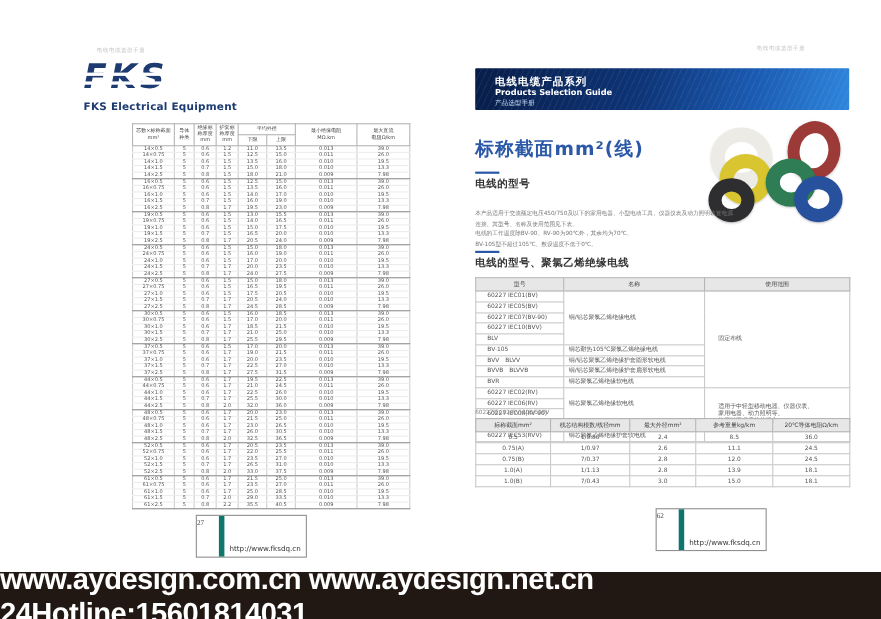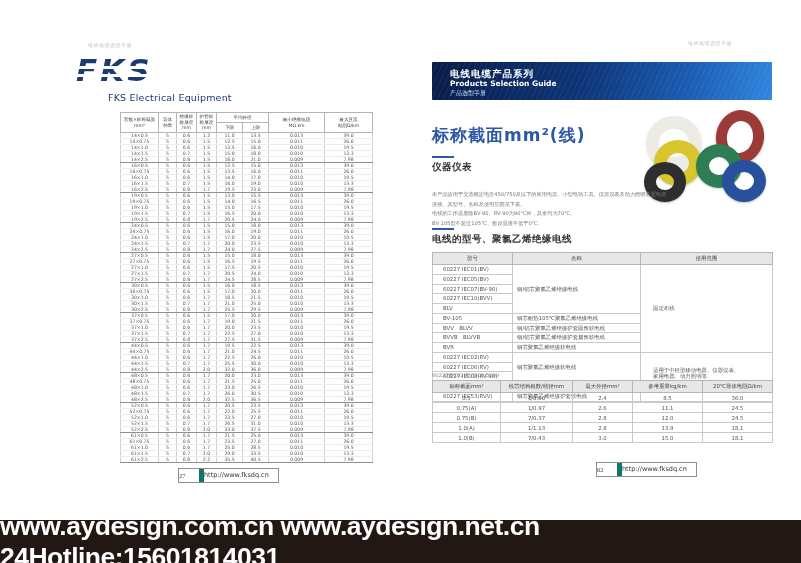--- a/index.html
+++ b/index.html
@@ -6,38 +6,38 @@
   body{width:801px;height:563px;position:relative;background:#ffffff;
        font-family:"DejaVu Sans","Liberation Sans",sans-serif;overflow:hidden;}
   .abs{position:absolute;}
 
   
   .run-head{font-size:5px;color:#c3c3c3;letter-spacing:.5px;}
 
   
   .logo-text{font-size:31px;font-weight:900;color:#1d3b70;letter-spacing:3px;line-height:30px;}
   .logo-stripe{position:absolute;background:#fff;height:2.5px;width:86px;left:0;}
-  .logo-sub{font-size:9.5px;font-weight:normal;color:#1d3b70;letter-spacing:.2px;margin-left:32px;}
+  .logo-sub{font-size:9.5px;font-weight:bold;color:#1d3b70;letter-spacing:.2px;}
 
   
   table{border-collapse:collapse;table-layout:fixed;}
   .spec-table{width:252px;font-size:4.6px;color:#555;}
   .spec-table th{font-weight:normal;color:#444;border:1px solid #b5b5b5;
                  white-space:pre-line;padding:1px 0;line-height:1.25;text-align:center;background:#fff;}
   .spec-table thead{border-bottom:1px solid #777;}
   .spec-table td{border-right:1px solid #cfcfcf;border-left:1px solid #cfcfcf;
                  border-bottom:1px solid #ededed;text-align:center;padding:0;height:5px;line-height:5px;}
   .spec-table tr.group-end td{border-bottom:1px solid #8f8f8f;}
   .spec-table{border:1px solid #9a9a9a;}
 
   
   .foot-box{display:flex;border:1px solid #8f8f8f;background:#fff;}
   .foot-no{width:20px;text-align:left;border-right:5px solid #0f766e;font-size:6.5px;
            line-height:13px;color:#444;font-family:Liberation Serif, serif;}
-  .foot-url{width:74px;text-align:left;font-size:6.5px;line-height:13px;color:#333;}
+  .foot-url{width:74px;text-align:center;font-size:6.5px;line-height:13px;color:#333;margin-top:24px;}
 
   
   .banner{background:linear-gradient(100deg,#081d49 0%,#0e3578 45%,#1b5cb4 75%,#2f86dd 100%);
           border-radius:1px;overflow:hidden;}
   .banner::after{content:"";position:absolute;inset:0;
           background:repeating-linear-gradient(115deg,rgba(255,255,255,.06) 0 1px,transparent 1px 5px);}
   .banner-l1{font-size:9.5px;font-weight:bold;color:#fff;letter-spacing:1px;}
   .banner-l2{font-size:7.5px;font-weight:bold;color:#fff;}
   .banner-l3{font-size:6px;color:#c9dcf4;}
 
@@ -690,21 +690,21 @@
 <div class="abs" style="left:642px;top:110px;width:130px;height:95px;">
   <div class="coil" style="left:4px;top:6px;width:30px;height:28px;border:13px solid #edebe6;box-shadow:0 1px 2px rgba(0,0,0,.18);"></div>
   <div class="coil" style="left:74px;top:0px;width:26px;height:32px;border:11px solid #9c3a38;transform:rotate(10deg);box-shadow:0 1px 3px rgba(0,0,0,.25);"></div>
   <div class="coil" style="left:12px;top:30px;width:22px;height:20px;border:13px solid #d8c530;box-shadow:0 1px 2px rgba(0,0,0,.2);"></div>
   <div class="coil" style="left:54px;top:34px;width:20px;height:18px;border:13px solid #2e7d54;box-shadow:0 1px 2px rgba(0,0,0,.2);"></div>
   <div class="coil" style="left:2px;top:52px;width:18px;height:16px;border:12px solid #2e2e30;box-shadow:0 1px 2px rgba(0,0,0,.25);"></div>
   <div class="coil" style="left:80px;top:50px;width:20px;height:18px;border:12px solid #27519c;box-shadow:0 1px 2px rgba(0,0,0,.25);"></div>
 </div>
 
 <div class="abs sec-bar" style="left:432px;top:156px;"></div>
-<div class="abs sec-title" style="left:432px;top:161px;">仪器仪表</div>
+<div class="abs sec-title" style="left:432px;top:161px;">电线的型号</div>
 
 <div class="abs intro" id="intro-block" style="left:432px;top:190px;width:330px;">
     <div>本产品适用于交流额定电压450/750及以下的家用电器、小型电动工具、仪器仪表及动力照明装置电源</div>
     <div>连接、其型号、名称及使用范围见下表。</div>
     <div>电线的工作温度除BV-90、RV-90为90℃外，其余均为70℃。</div>
     <div>BV-105型不超过105℃、敷设温度不低于0℃。</div>
   </div>
 
 <div class="abs sec-bar" style="left:432px;top:228px;"></div>
 <div class="abs sec-title" style="left:432px;top:233px;">电线的型号、聚氯乙烯绝缘电线</div>

